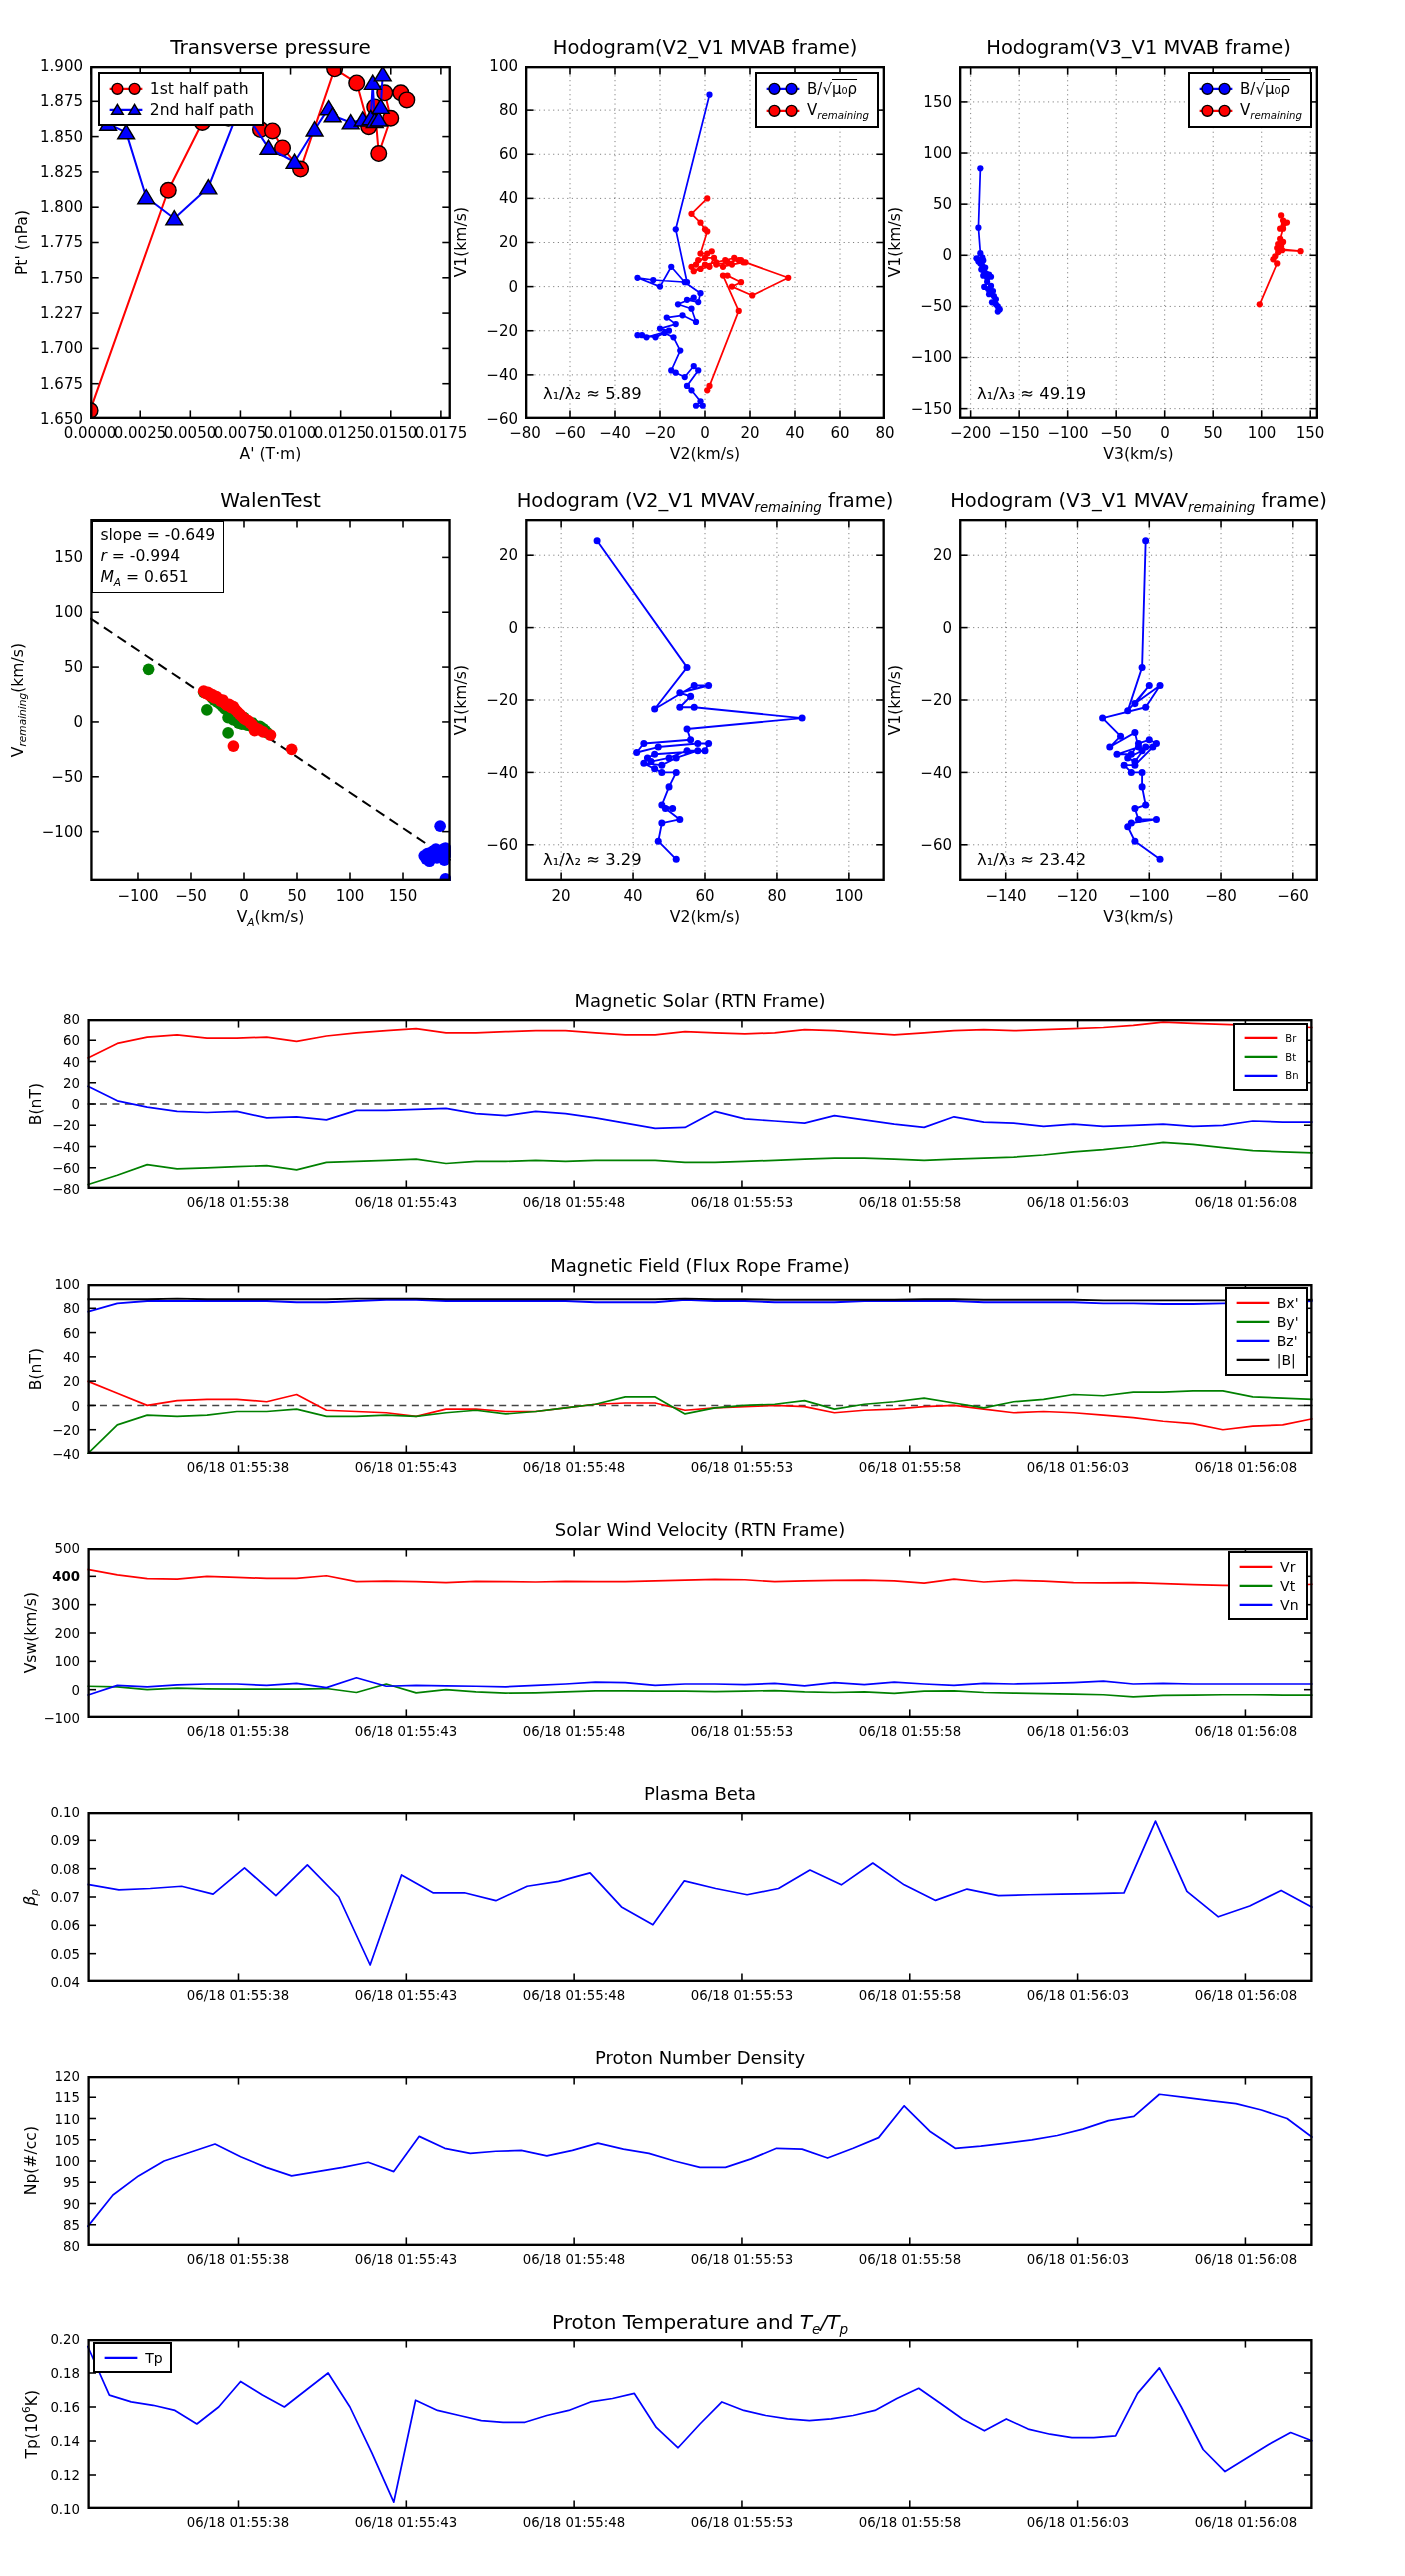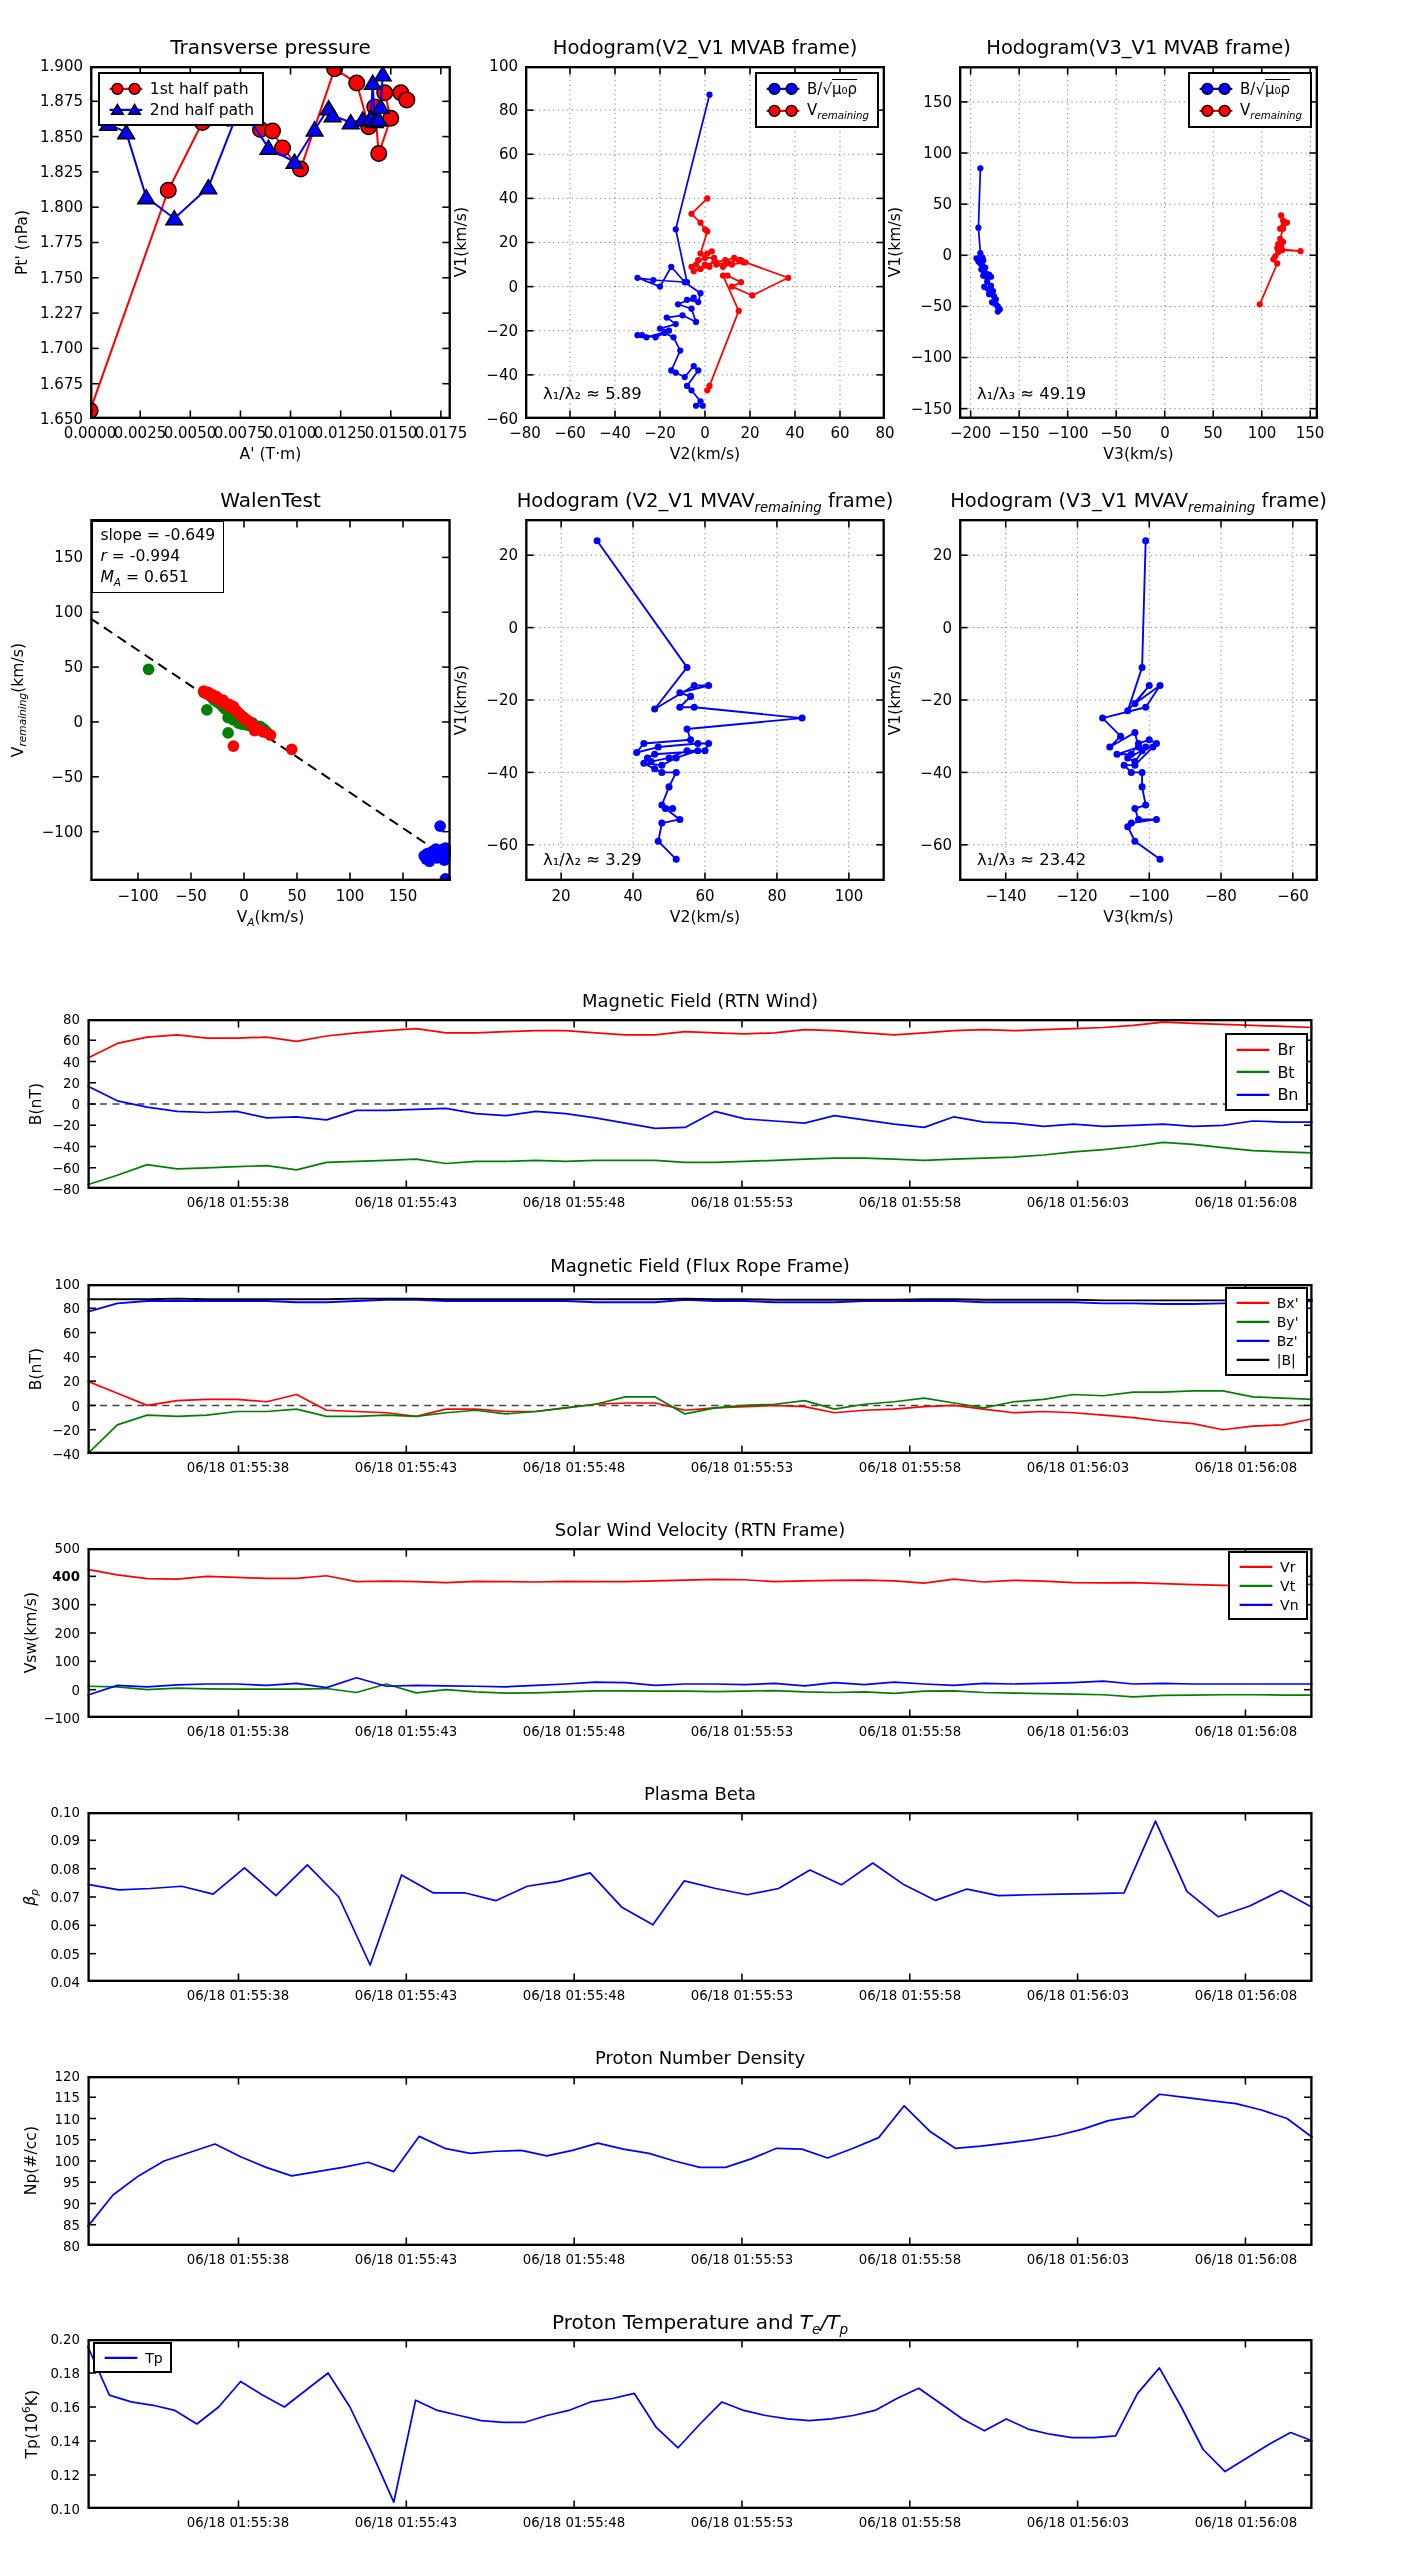--- a/index.html
+++ b/index.html
@@ -771,21 +771,21 @@
       <div class="xtlab" style="left: 262px; top: 368px; font-size: 15px;">−80</div>
       <div class="xtlab" style="left: 334px; top: 368px; font-size: 15px;">−60</div>
       <div class="ytlab" style="top: 326px; font-size: 15px;">−60</div>
       <div class="ytlab" style="top: 254px; font-size: 15px;">−40</div>
       <div class="ytlab" style="top: 181px; font-size: 15px;">−20</div>
       <div class="ytlab" style="top: 109px; font-size: 15px;">0</div>
       <div class="ytlab" style="top: 36px; font-size: 15px;">20</div>
       <div class="anno" style="left: 18px; top: 331px; font-size: 16.4px;">λ₁/λ₃ ≈ 23.42</div>
     </div>
     <div class="panel" style="left: 87px; top: 1019px; width: 1226px; height: 170px;">
-      <div class="ptitle" style="top: -29px; font-size: 18px;">Magnetic Field (RTN Wind)</div>
+      <div class="ptitle" style="top: -29px; font-size: 18px;">Magnetic Solar (RTN Frame)</div>
       <div class="ylabwrap" style="left: -61px;">
         <span style="font-size: 15.6px;">B(nT)</span>
       </div>
       <svg width="1226" height="170" class="plotsvg" viewBox="0 0 1571 218">
         <line x1="0" x2="1571" y1="109" y2="109" stroke="#444" stroke-width="2" stroke-dasharray="9 7"></line>
         <polyline points="0.0,50.4 38.3,31.3 76.6,23.2 115.0,20.4 153.3,24.5 191.6,24.5 229.9,23.2 268.2,28.6 306.5,21.8 344.9,17.7 383.2,15.0 421.5,12.3 459.8,17.7 498.1,17.7 536.4,16.3 574.8,15.0 613.1,15.0 651.4,17.7 689.7,20.4 728.0,20.4 766.3,16.3 804.7,17.7 843.0,19.1 881.3,17.7 919.6,13.6 957.9,15.0 996.2,17.7 1034.6,20.4 1072.9,17.7 1111.2,15.0 1149.5,13.6 1187.8,15.0 1226.1,13.6 1264.5,12.3 1302.8,10.9 1341.1,8.2 1379.4,4.1 1417.7,5.5 1456.0,6.8 1494.4,8.2 1532.7,9.5 1571.0,10.9" fill="none" stroke="#ff0000" stroke-width="2.2" stroke-linejoin="round" stroke-dasharray="none"></polyline>
         <polyline points="0.0,212.6 38.3,200.3 76.6,186.7 115.0,192.1 153.3,190.8 191.6,189.4 229.9,188.0 268.2,193.5 306.5,183.9 344.9,182.6 383.2,181.2 421.5,179.8 459.8,185.3 498.1,182.6 536.4,182.6 574.8,181.2 613.1,182.6 651.4,181.2 689.7,181.2 728.0,181.2 766.3,183.9 804.7,183.9 843.0,182.6 881.3,181.2 919.6,179.8 957.9,178.5 996.2,178.5 1034.6,179.8 1072.9,181.2 1111.2,179.8 1149.5,178.5 1187.8,177.1 1226.1,174.4 1264.5,170.3 1302.8,167.6 1341.1,163.5 1379.4,158.1 1417.7,160.8 1456.0,164.9 1494.4,168.9 1532.7,170.3 1571.0,171.7" fill="none" stroke="#008000" stroke-width="2.2" stroke-linejoin="round" stroke-dasharray="none"></polyline>
         <polyline points="0.0,85.8 38.3,104.9 76.6,113.1 115.0,118.5 153.3,119.9 191.6,118.5 229.9,126.7 268.2,125.4 306.5,129.4 344.9,117.2 383.2,117.2 421.5,115.8 459.8,114.5 498.1,121.3 536.4,124.0 574.8,118.5 613.1,121.3 651.4,126.7 689.7,133.5 728.0,140.3 766.3,139.0 804.7,118.5 843.0,128.1 881.3,130.8 919.6,133.5 957.9,124.0 996.2,129.4 1034.6,134.9 1072.9,139.0 1111.2,125.4 1149.5,132.2 1187.8,133.5 1226.1,137.6 1264.5,134.9 1302.8,137.6 1341.1,136.3 1379.4,134.9 1417.7,137.6 1456.0,136.3 1494.4,130.8 1532.7,132.2 1571.0,132.2" fill="none" stroke="#0000ff" stroke-width="2.2" stroke-linejoin="round" stroke-dasharray="none"></polyline>
         <line x1="193.6849315068493" x2="193.6849315068493" y1="216" y2="207" class="tick"></line>
         <line x1="193.6849315068493" x2="193.6849315068493" y1="2" y2="11" class="tick"></line>
@@ -830,21 +830,21 @@
       <div class="xtlab" style="left: 1159px; top: 176px; font-size: 13.3px;">06/18 01:56:08</div>
       <div class="ytlab" style="top: 170px; font-size: 13.3px;">−80</div>
       <div class="ytlab" style="top: 149px; font-size: 13.3px;">−60</div>
       <div class="ytlab" style="top: 128px; font-size: 13.3px;">−40</div>
       <div class="ytlab" style="top: 106px; font-size: 13.3px;">−20</div>
       <div class="ytlab" style="top: 85px; font-size: 13.3px;">0</div>
       <div class="ytlab" style="top: 64px; font-size: 13.3px;">20</div>
       <div class="ytlab" style="top: 43px; font-size: 13.3px;">40</div>
       <div class="ytlab" style="top: 21px; font-size: 13.3px;">60</div>
       <div class="ytlab" style="top: 0px; font-size: 13.3px;">80</div>
-      <div class="legend" style="right: 4.7px; top: 14px; font-size: 16px;">
+      <div class="legend" style="right: 4.7px; top: 4px; font-size: 10px;">
         <div class="legrow">
           <svg width="36" height="15.6" viewBox="0 0 46 20">
             <line x1="2" x2="44" y1="10" y2="10" stroke="#ff0000" stroke-width="3"></line>
           </svg>
           <span class="leglab">Br</span>
         </div>
         <div class="legrow">
           <svg width="36" height="15.6" viewBox="0 0 46 20">
             <line x1="2" x2="44" y1="10" y2="10" stroke="#008000" stroke-width="3"></line>
           </svg>

